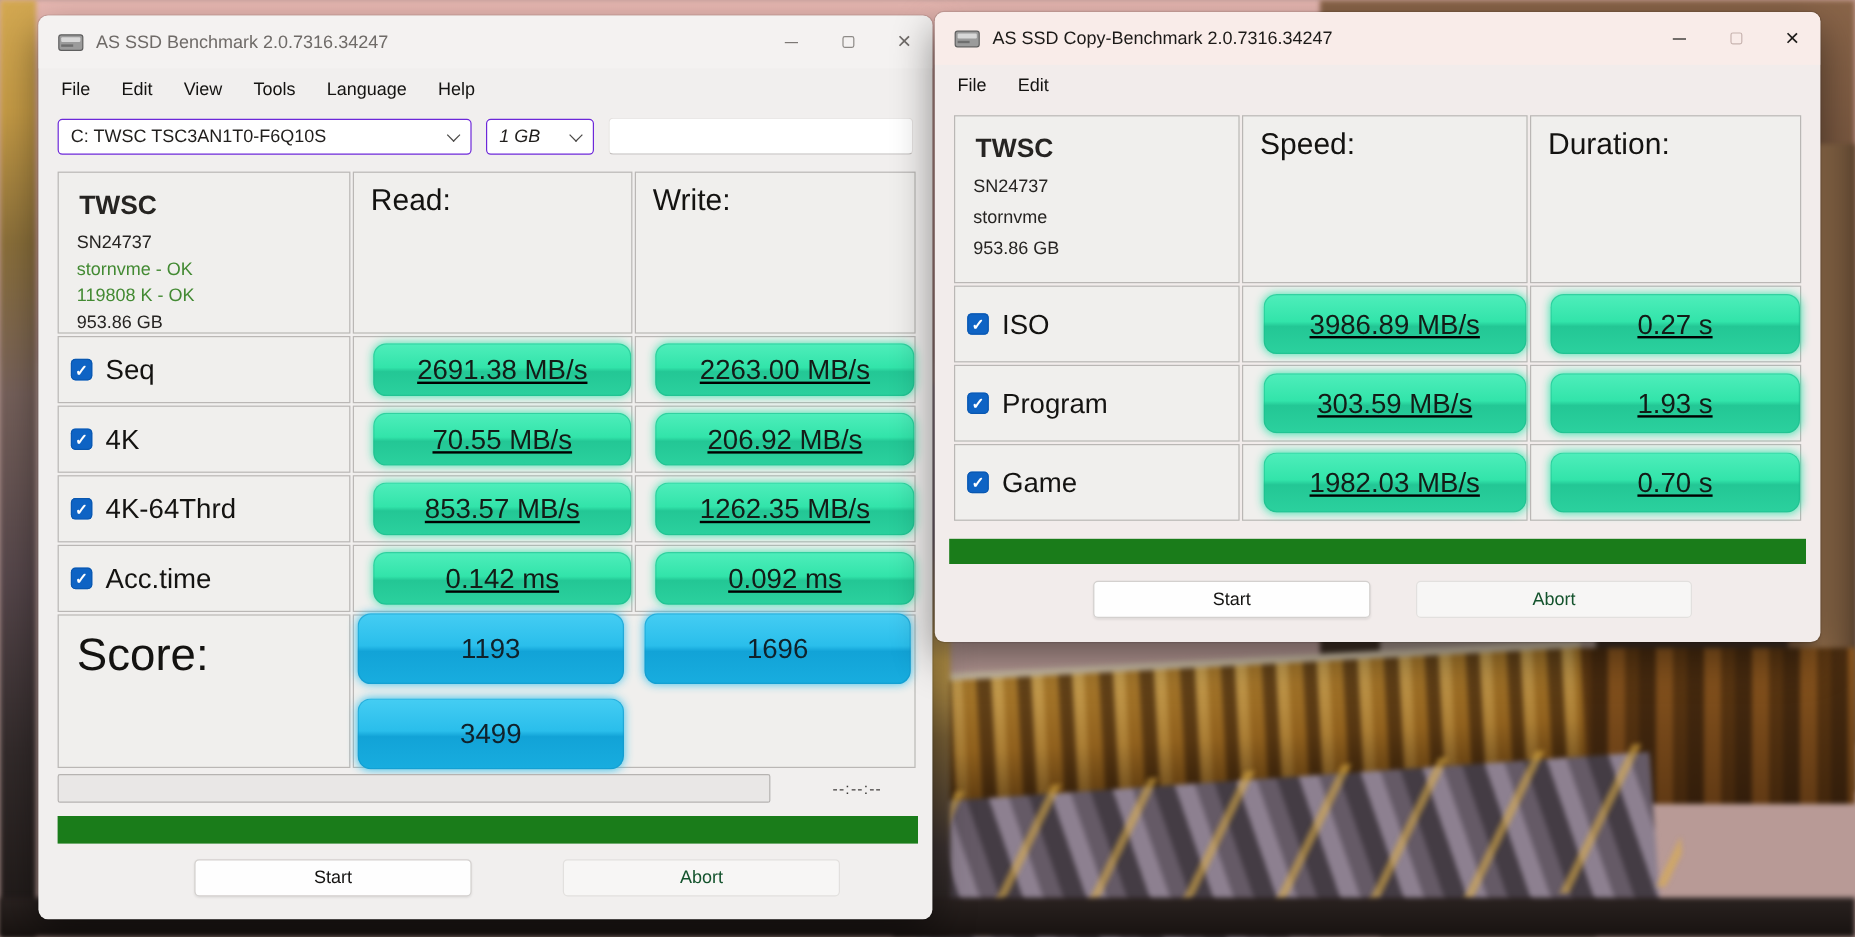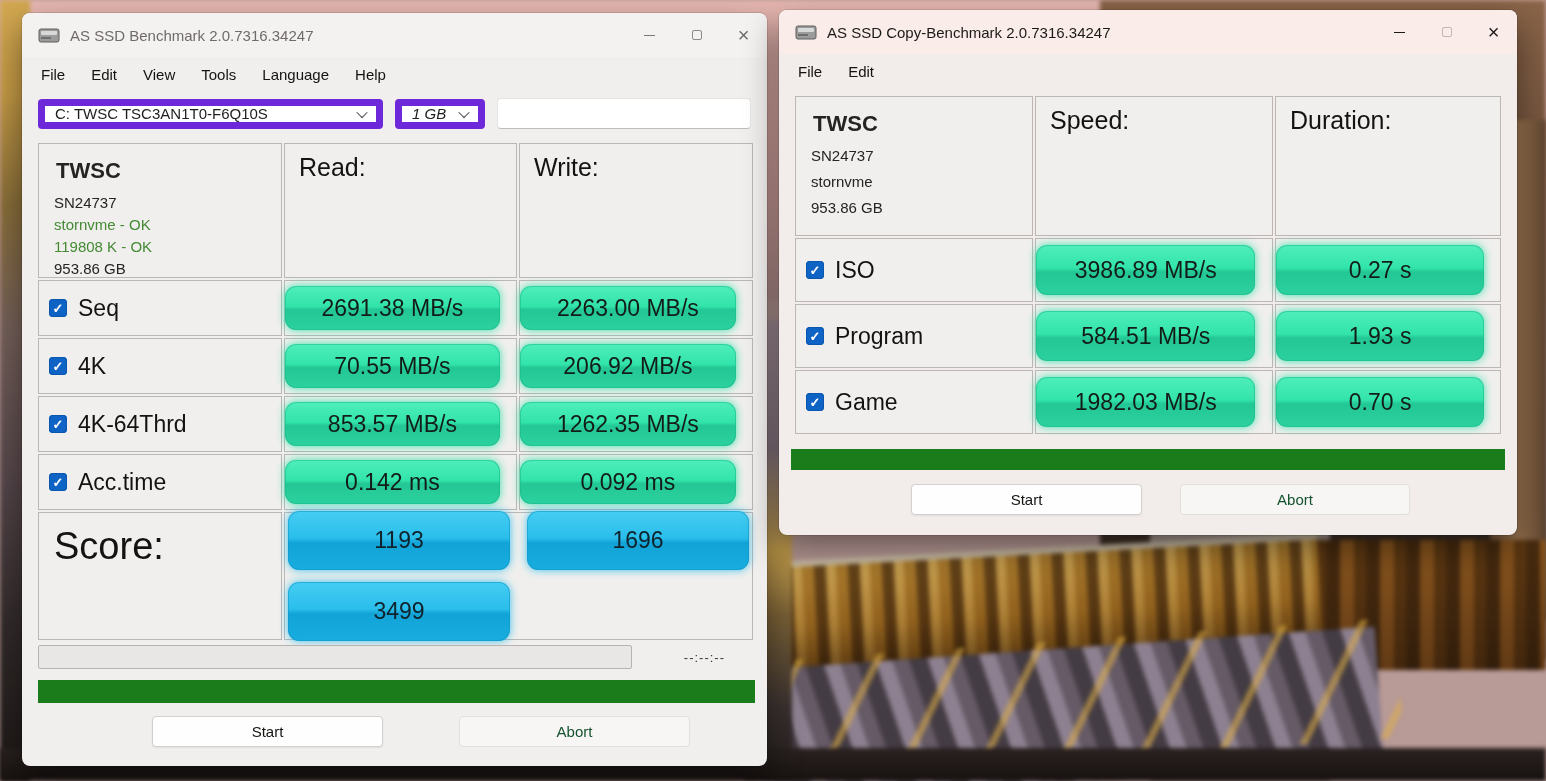--- a/index.html
+++ b/index.html
@@ -30,21 +30,21 @@
     border-top:6px solid #c9bba4; }
   .bg-statue-row { left:760px; top:648px; width:620px; height:133px; transform:rotate(-4deg);
     background:repeating-linear-gradient(75deg,#8d8090 0 16px,#655a66 16px 32px,#443c44 32px 50px); }
   .bg-gold-flecks { left:760px; top:640px; width:640px; height:120px; transform:rotate(-4deg); opacity:.8;
     background:repeating-linear-gradient(120deg,transparent 0 34px,rgba(224,176,70,.7) 34px 41px,transparent 41px 70px); }
   .bg-bottom { left:0; top:748px; width:100%; height:33px; background:linear-gradient(180deg,#2a2220,#171210); }
 
   
   .win { position:absolute; border-radius:8px; overflow:hidden;
     box-shadow:0 14px 34px rgba(0,0,0,.45), 0 0 0 1px rgba(0,0,0,.10); }
-  #win-left  { left:22px;  top:13px; width:745px; height:753px; background:#f1efee; }
+  #win-left  { left:32px;  top:13px; width:745px; height:753px; background:#f1efee; }
   #win-right { left:779px; top:10px; width:738px; height:525px; background:#f2eceb; }
 
   .titlebar { height:44px; display:flex; align-items:center; padding-left:16px; }
   #win-left  .titlebar { background:#f4f2f1; }
   #win-right .titlebar { background:#f9ece9; }
   .title { font-size:15px; margin-left:10px; white-space:nowrap; }
   #win-left  .title { color:#6f6b68; }
   #win-right .title { color:#1c1a18; }
   .controls { margin-left:auto; display:flex; height:100%; }
   .ctrl { width:47px; height:100%; display:flex; align-items:center; justify-content:center; }
@@ -55,21 +55,21 @@
   .ctrl-close { font-size:20px; line-height:1; color:#1c1a18; }
   #win-left .ctrl-close { color:#6f6b68; }
 
   .app-icon { width:22px; height:18px; flex:none; }
 
   .menubar { display:flex; padding:3px 6px 5px 6px; }
   .menu-item { padding:6px 13px; font-size:15px; color:#141311; border-radius:4px; }
 
   
   .toolbar { display:flex; align-items:center; gap:12px; padding:4px 16px 9px 16px; }
-  .select { height:30px; background:#fff; border:7px solid #6d28d9; border-radius:4px;
+  .select { height:30px; background:#fff; border:1px solid #6d28d9; border-radius:4px;
     display:flex; align-items:center; justify-content:space-between; padding:0 10px; font-size:15px; color:#201e1c; }
   .select-drive { width:345px; }
   .select-size  { width:90px;font-style:italic; }
   .chev { width:8px; height:8px; border-right:1.4px solid #4a4846; border-bottom:1.4px solid #4a4846;
     transform:rotate(45deg) translate(-1px,-1px); flex:none; margin-left:8px; }
   .textfield { flex:1; height:31px; background:#fff; border:1px solid #e5e2e0; border-bottom-color:#bfbcba;
     border-radius:4px; font-size:15px; padding:0 8px; color:#222; outline:none; }
 
   
   .bench-table { position:absolute; display:grid; gap:2px; }
@@ -84,21 +84,21 @@
   .info-line { font-size:15px; color:#262422; margin-top:5px; }
   #rw-table .info-line { margin-top:9px; }
   .info-ok { color:#438a33; }
   .col-header { font-size:25px; color:#141311; padding:9px 14px; }
 
   .row-label-cell { display:flex; align-items:center; gap:11px; padding-left:10px; font-size:23px; color:#141311; }
   .cb { width:18px; height:18px; border-radius:4px; background:#0e63c4; display:flex;
     align-items:center; justify-content:center; flex:none; box-shadow:inset 0 0 0 1px #0a57af; }
   .cb-check { color:#fff; font-size:13px; line-height:1; font-weight:bold; }
 
-  .pill-cell { display:flex; align-items:center; justify-content:flex-start; }
+  .pill-cell { display:flex; align-items:center; justify-content:flex-end;text-decoration:underline; }
   .pill { border-radius:11px; display:flex; align-items:center; justify-content:center;
     font-size:23px; color:#131c17; }
   .pill-green { width:93%; height:44px;
     background:linear-gradient(180deg,#4feebb 0%,#32e4aa 46%,#23c795 54%,#2bd19e 100%);
     box-shadow:0 0 8px rgba(48,226,170,.95), inset 0 0 0 1px rgba(28,185,138,.55); }
   #rw-table .pill-green { height:50px; }
   .pill-blue { width:222px; height:59px; color:#10222b;
     background:linear-gradient(180deg,#45cdf3 0%,#2abeeb 46%,#12a3d7 54%,#18addf 100%);
     box-shadow:0 0 8px rgba(40,190,235,.9), inset 0 0 0 1px rgba(18,150,200,.55); }
 
@@ -318,21 +318,21 @@
         <div class="pill pill-green">0.27 s</div>
       </div>
 
     <div class="cell row-label-cell">
       <span class="cb">
           <span class="cb-check">✓</span>
         </span>
       <span>Program</span>
     </div>
     <div class="cell pill-cell">
-        <div class="pill pill-green">584.51 MB/s</div>
+        <div class="pill pill-green">303.59 MB/s</div>
       </div>
     <div class="cell pill-cell">
         <div class="pill pill-green">1.93 s</div>
       </div>
 
     <div class="cell row-label-cell">
       <span class="cb">
           <span class="cb-check">✓</span>
         </span>
       <span>Game</span>

